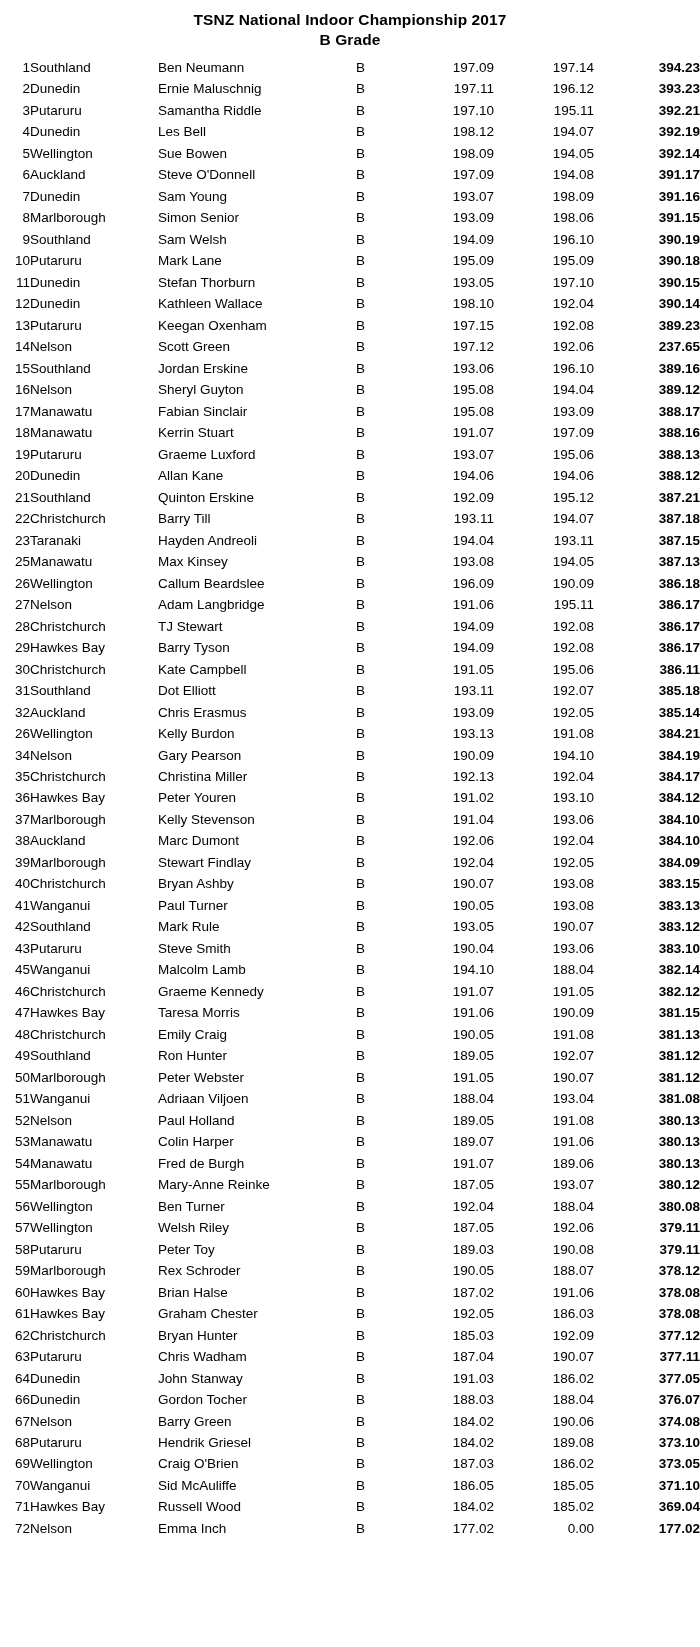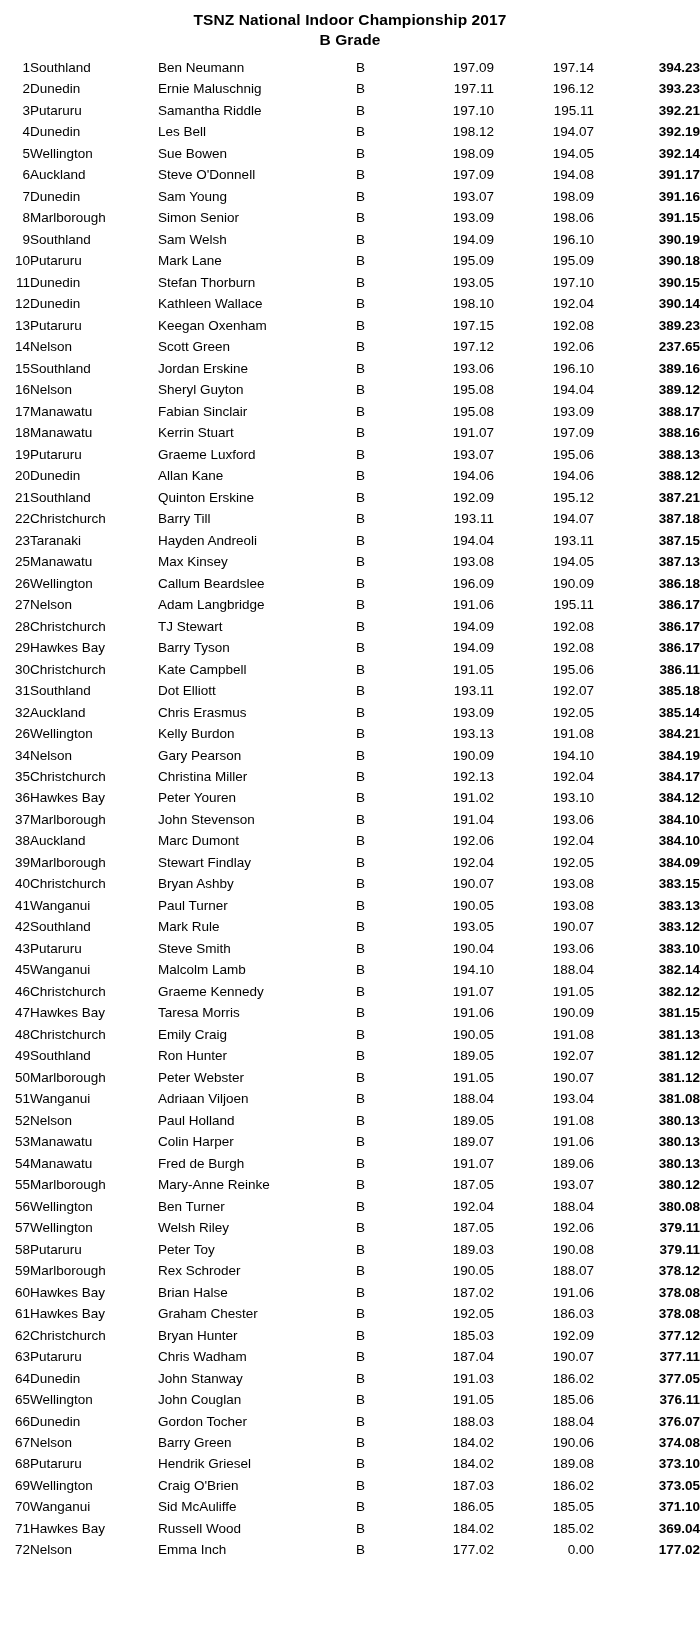--- a/index.html
+++ b/index.html
@@ -405,21 +405,21 @@
           <td class="c-club">Hawkes Bay</td>
           <td class="c-name">Peter Youren</td>
           <td class="c-grade">B</td>
           <td class="c-s1">191.02</td>
           <td class="c-s2">193.10</td>
           <td class="c-total">384.12</td>
         </tr>
         <tr>
           <td class="c-rank">37</td>
           <td class="c-club">Marlborough</td>
-          <td class="c-name">John Stevenson</td>
+          <td class="c-name">Kelly Stevenson</td>
           <td class="c-grade">B</td>
           <td class="c-s1">191.04</td>
           <td class="c-s2">193.06</td>
           <td class="c-total">384.10</td>
         </tr>
         <tr>
           <td class="c-rank">38</td>
           <td class="c-club">Auckland</td>
           <td class="c-name">Marc Dumont</td>
           <td class="c-grade">B</td>
@@ -644,29 +644,20 @@
           <td class="c-total">377.11</td>
         </tr>
         <tr>
           <td class="c-rank">64</td>
           <td class="c-club">Dunedin</td>
           <td class="c-name">John Stanway</td>
           <td class="c-grade">B</td>
           <td class="c-s1">191.03</td>
           <td class="c-s2">186.02</td>
           <td class="c-total">377.05</td>
-        </tr>
-        <tr>
-          <td class="c-rank">65</td>
-          <td class="c-club">Wellington</td>
-          <td class="c-name">John Couglan</td>
-          <td class="c-grade">B</td>
-          <td class="c-s1">191.05</td>
-          <td class="c-s2">185.06</td>
-          <td class="c-total">376.11</td>
         </tr>
         <tr>
           <td class="c-rank">66</td>
           <td class="c-club">Dunedin</td>
           <td class="c-name">Gordon Tocher</td>
           <td class="c-grade">B</td>
           <td class="c-s1">188.03</td>
           <td class="c-s2">188.04</td>
           <td class="c-total">376.07</td>
         </tr>

